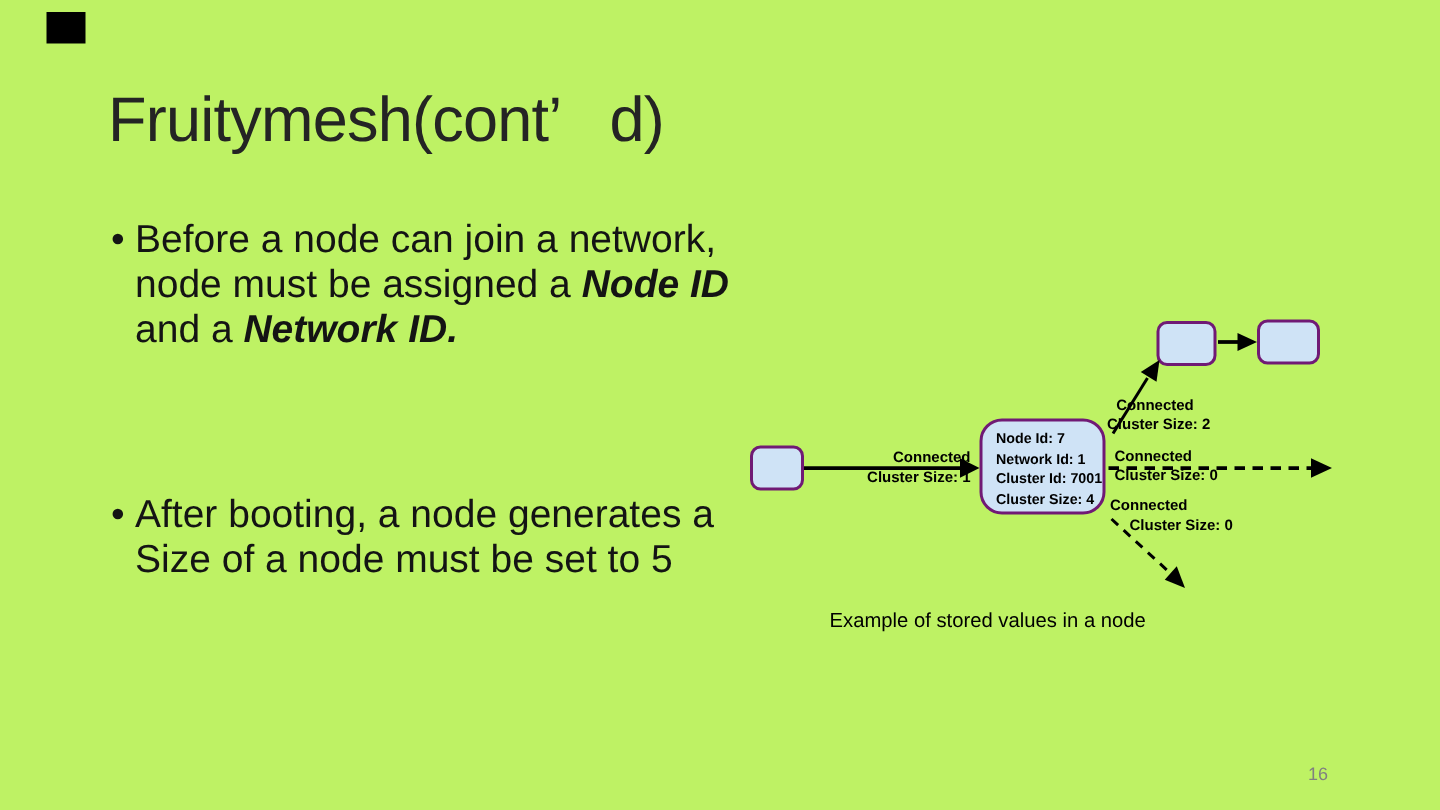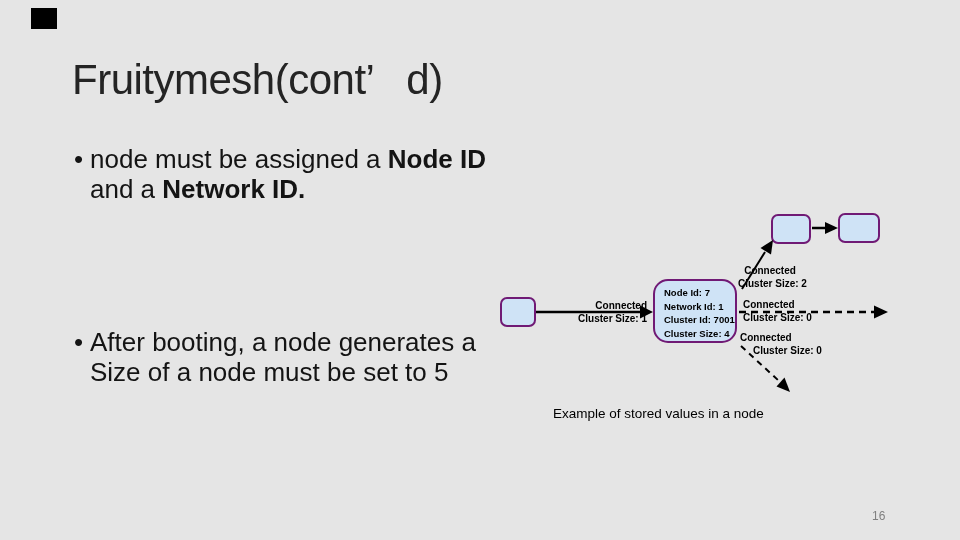--- a/index.html
+++ b/index.html
@@ -1,21 +1,21 @@
 <!DOCTYPE html>
 <html><head>
 <meta charset="utf-8">
 <style>
   * { margin: 0; padding: 0; box-sizing: border-box; }
   html, body { background: #ffffff; }
   .slide {
     position: relative;
     width: 960px;
     height: 540px;
-    background: #e5e5e5;
+    background: #bef264;
     overflow: hidden;
     font-family: "Liberation Sans", sans-serif;
     color: #111111;
   }
   .corner-marker {
     position: absolute;
     left: 31px; top: 8px;
     width: 26px; height: 21px;
     background: #000000;
   }
@@ -38,21 +38,21 @@
     color: #141414;
   }
   .bullet-1 { top: 144px; }
   .bullet-2 { top: 327px; }
   .bullet .marker {
     position: absolute;
     left: 0; top: 0;
     font-size: 26px;
   }
   .bullet .lines { padding-left: 16px; }
-  .bullet b { font-weight: 700; }
+  .bullet b { font-weight: 700; font-style: italic; }
   
   .node {
     position: absolute;
     background: #cfe3f6;
     border: 2px solid #701a75;
     border-radius: 7px;
   }
   .node-left   { left: 500px; top: 297px; width: 36px; height: 30px; }
   .node-tr1    { left: 771px; top: 214px; width: 40px; height: 30px; }
   .node-tr2    { left: 838px; top: 213px; width: 42px; height: 30px; }
@@ -106,20 +106,21 @@
 
 <div class="slide">
 
   <div class="corner-marker"></div>
 
   <div class="title">Fruitymesh(cont’   d)</div>
 
   <div class="bullet bullet-1">
     <span class="marker">•</span>
     <div class="lines">
+      <div>Before a node can join a network,</div>
       <div><span style="display:inline">node must be assigned a </span><b>Node ID</b></div>
       <div><span style="display:inline">and a </span><b>Network ID.</b></div>
     </div>
   </div>
 
   <div class="bullet bullet-2">
     <span class="marker">•</span>
     <div class="lines">
       <div>After booting, a node generates a</div>
       <div>Size of a node must be set to 5</div>

